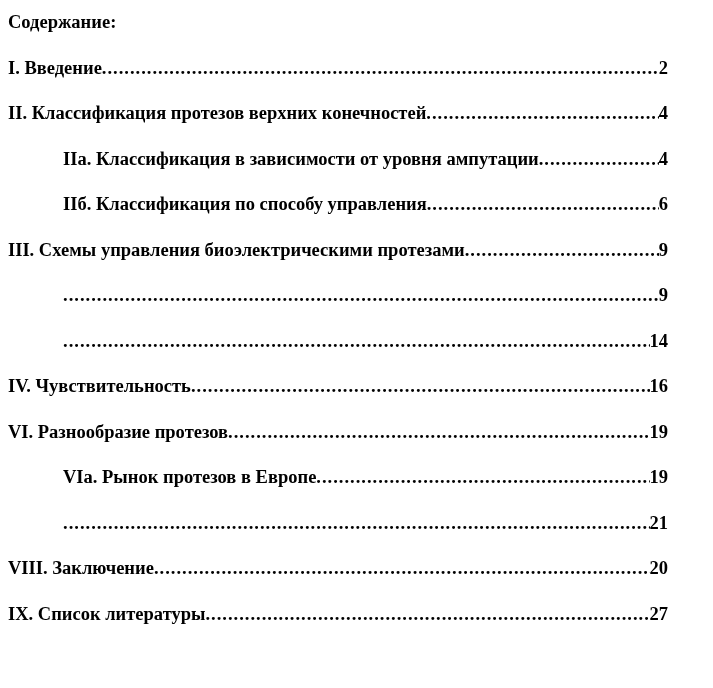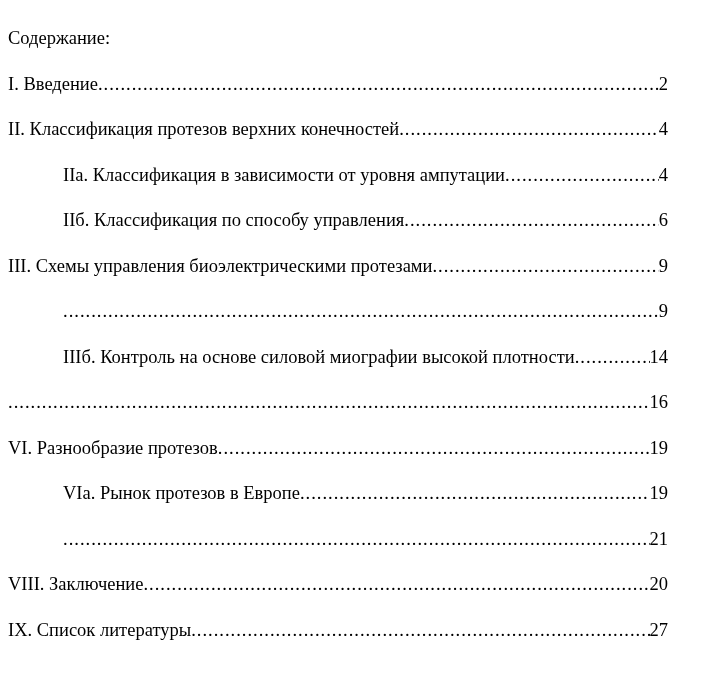--- a/index.html
+++ b/index.html
@@ -10,21 +10,22 @@
   .doc-page {
     position: relative;
     width: 713px;
     height: 688px;
     background: #ffffff;
     color: #000000;
     font-family: "Liberation Serif", "DejaVu Serif", serif;
     font-size: 18.5px;
     overflow: hidden;
     box-sizing: border-box;
-    padding: 16px 45px 0 8px;
+    padding: 0 45px 0 8px;
+    font-weight: bold;
   }
   .toc-row {
     display: flex;
     align-items: center;
     height: 45.5px;
     line-height: 45.5px;
     white-space: nowrap;
   }
   .toc-row.level-1 {
     padding-left: 55px;
@@ -90,26 +91,26 @@
     <span class="toc-leader"></span>
     <span class="toc-page">9</span>
   </div>
 
   <div class="toc-row level-1">
     <span class="toc-leader"></span>
     <span class="toc-page">9</span>
   </div>
 
   <div class="toc-row level-1">
-    <span class="toc-label">IIIб. Контроль на основе силовой миографии высокой плотности</span>
     <span class="toc-leader"></span>
     <span class="toc-page">14</span>
   </div>
 
   <div class="toc-row level-0">
+    <span class="toc-label">IV. Чувствительность</span>
     <span class="toc-leader"></span>
     <span class="toc-page">16</span>
   </div>
 
 
   <div class="toc-row level-0">
     <span class="toc-label">VI. Разнообразие протезов</span>
     <span class="toc-leader"></span>
     <span class="toc-page">19</span>
   </div>

